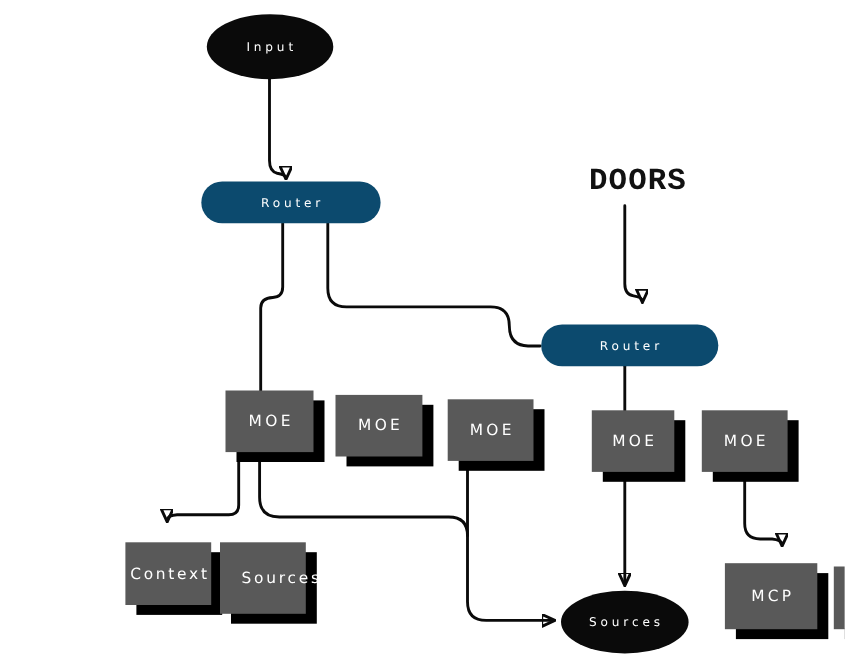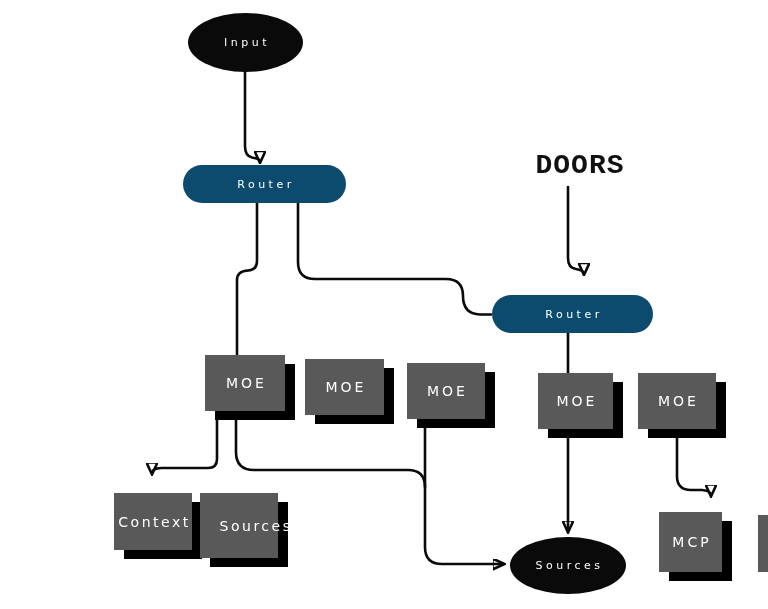--- a/index.html
+++ b/index.html
@@ -24,21 +24,21 @@
   .n-input   {left:188px;top:13px; width:115px;height:59px;}
   .n-router1 {left:183px;top:165px;width:163px;height:38px;}
   .n-router2 {left:492px;top:295px;width:161px;height:38px;}
   .n-moe1    {left:195px;top:355px;width:80px;height:56px;}
   .n-moe2    {left:295px;top:359px;width:79px;height:56px;}
   .n-moe3    {left:397px;top:363px;width:78px;height:56px;}
   .n-moe4    {left:528px;top:373px;width:75px;height:56px;}
   .n-moe5    {left:628px;top:373px;width:78px;height:56px;}
   .n-context {left:104px; top:493px;width:78px;height:57px;}
   .n-sources {left:190px;top:493px;width:78px;height:65px;padding-left:31px;}
-  .n-mcp     {left:649px;top:512px;width:63px;height:60px;}
+  .n-mcp     {left:649px;top:512px;width:84px;height:60px;}
   .n-tbox    {left:748px;top:515px;width:84px;height:57px;justify-content:flex-start;padding-left:8px;}
   .n-output  {left:510px;top:537px;width:116px;height:57px;}
 
   .doors{
     position:absolute;left:520px;top:152px;width:120px;height:26px;
     display:flex;align-items:center;justify-content:center;
     font-family:Liberation Mono, monospace;
     font-weight:bold;font-size:28px;letter-spacing:1px;color:#111111;
   }
 </style>

